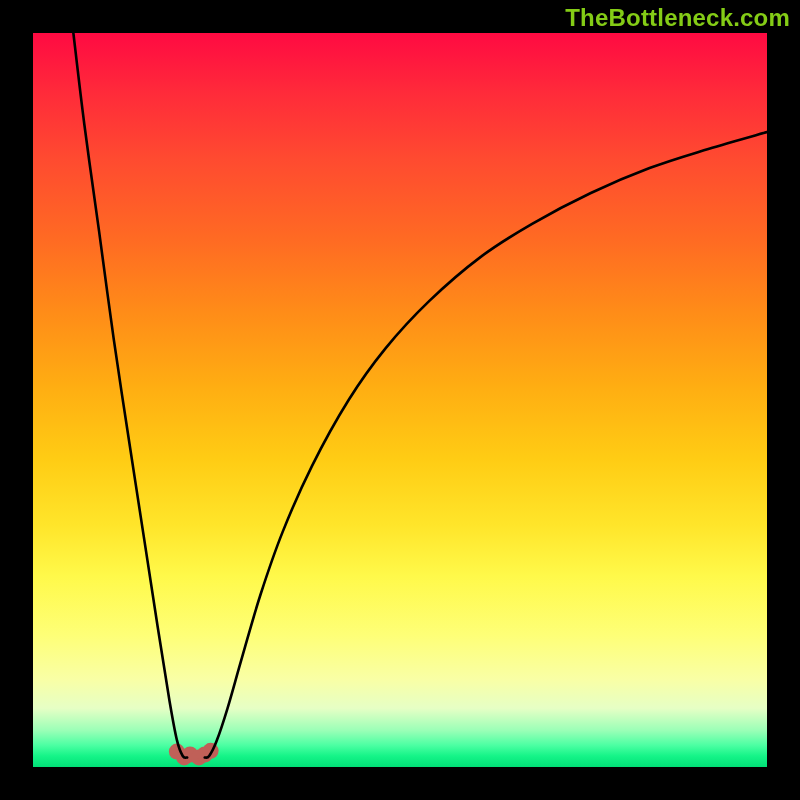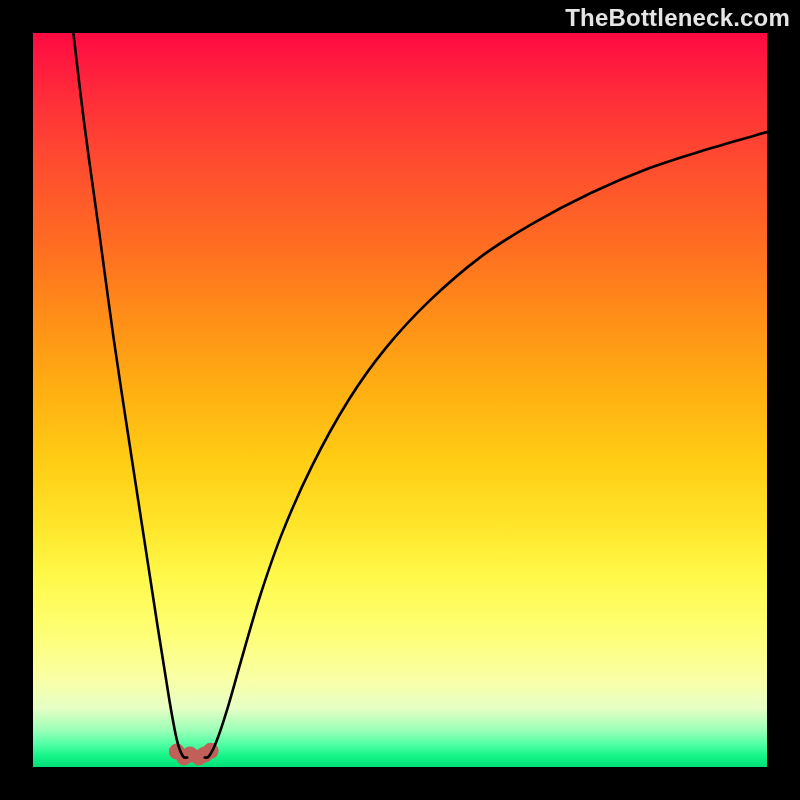--- a/index.html
+++ b/index.html
@@ -40,21 +40,21 @@
     width: 734px; height: 734px;
     display: block;
   }
   .watermark {
     position: absolute;
     top: 4px;
     right: 10px;
     font-family: Arial, Helvetica, sans-serif;
     font-size: 24px;
     font-weight: bold;
-    color: #e5e5e5;
+    color: #84cc16;
     letter-spacing: 0.2px;
     pointer-events: none;
   }
 </style>
 </head>
 <body>
 
 <div class="outer">
   <div class="plot-area">
     <svg viewBox="0 0 734 734" preserveAspectRatio="none">

